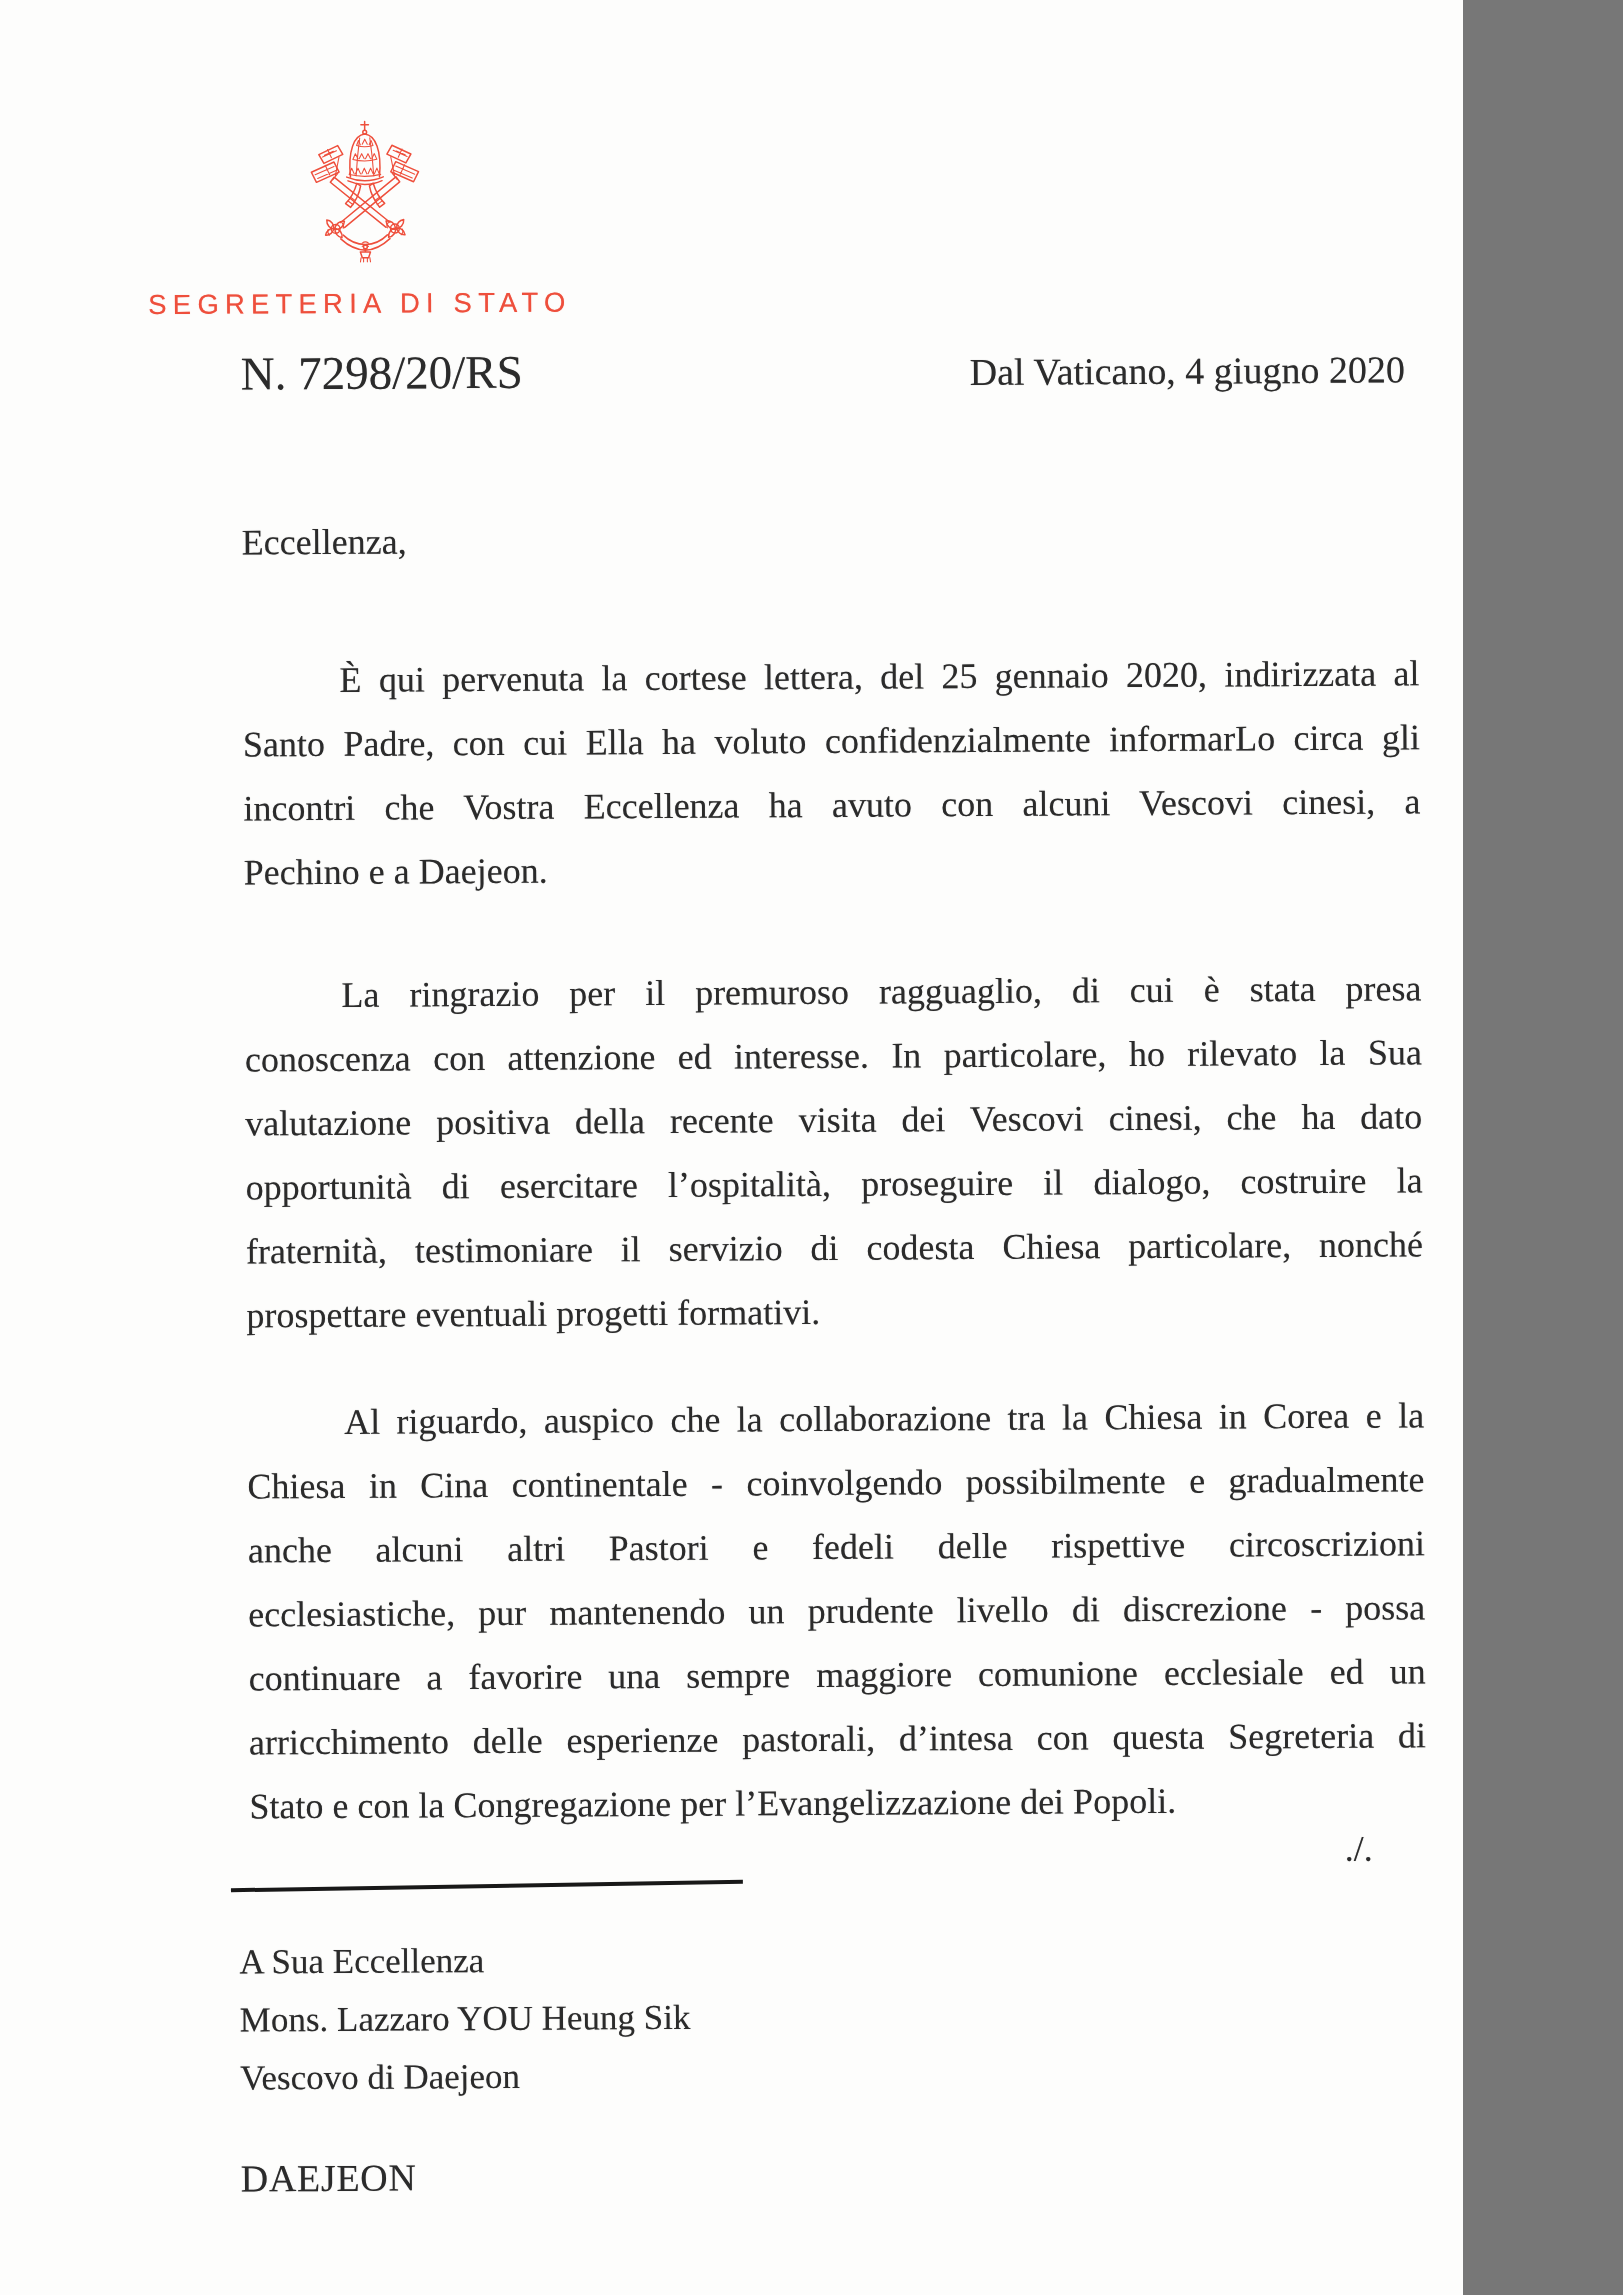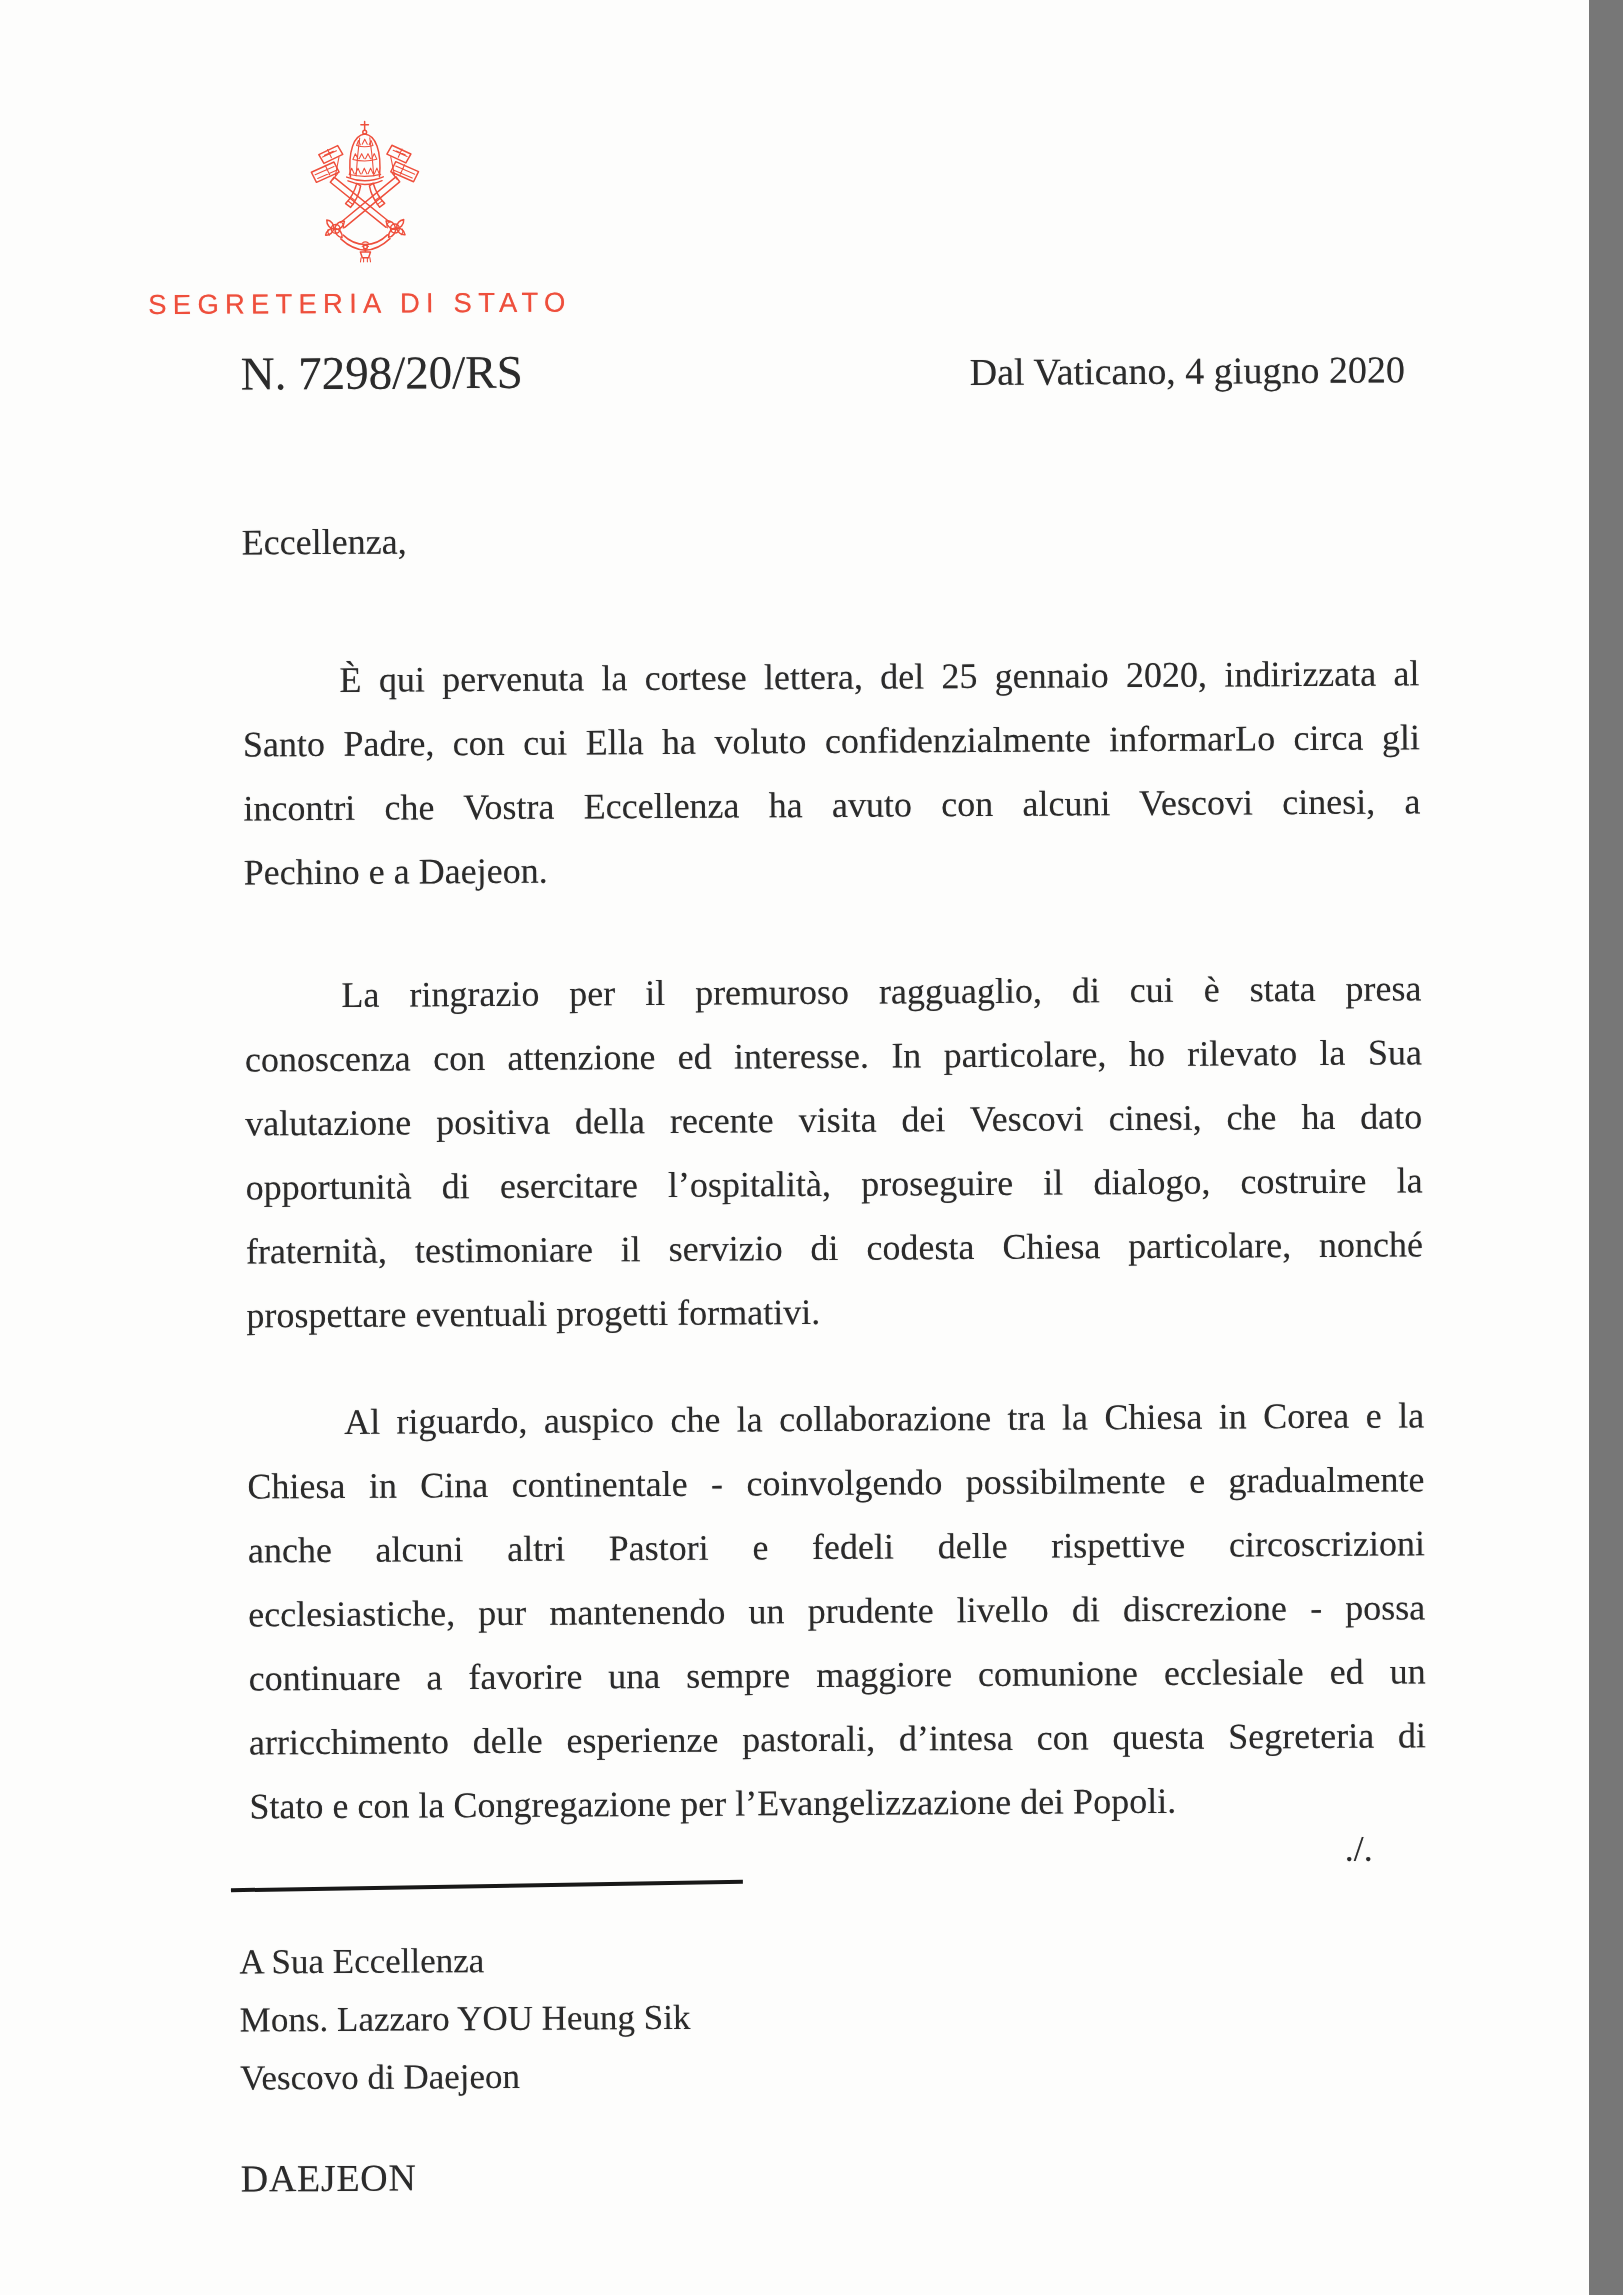--- a/index.html
+++ b/index.html
@@ -1,17 +1,17 @@
 <!DOCTYPE html>
 <html style="--accent: #ee4f3c; --ink: #2b2b2b;font-size:10.5px"><head>
 <meta charset="utf-8">
 <style>
   html,body { margin:0; padding:0; background:#777; }
   .page {
-    position:relative; width:1589px; height:2295px;
+    position:relative; width:1463px; height:2295px;
     background:#fdfdfc; overflow:hidden;
     font-family:"Liberation Serif","DejaVu Serif",serif;
     color:var(--ink,#2b2b2b);
   }
   .content { position:absolute; inset:0; transform:rotate(-0.35deg); transform-origin:812px 262px; }
   .txt { text-shadow:0 0 0.8px rgba(40,40,40,.45); }
 
   .crest { position:absolute; left:306px; top:115px; width:119px; height:145px; }
   .crest * { stroke:var(--accent,#ee4f3c); fill:none; stroke-width:2.4; stroke-linecap:round; stroke-linejoin:round; }
   .crest .thin { stroke-width:1.7; }

